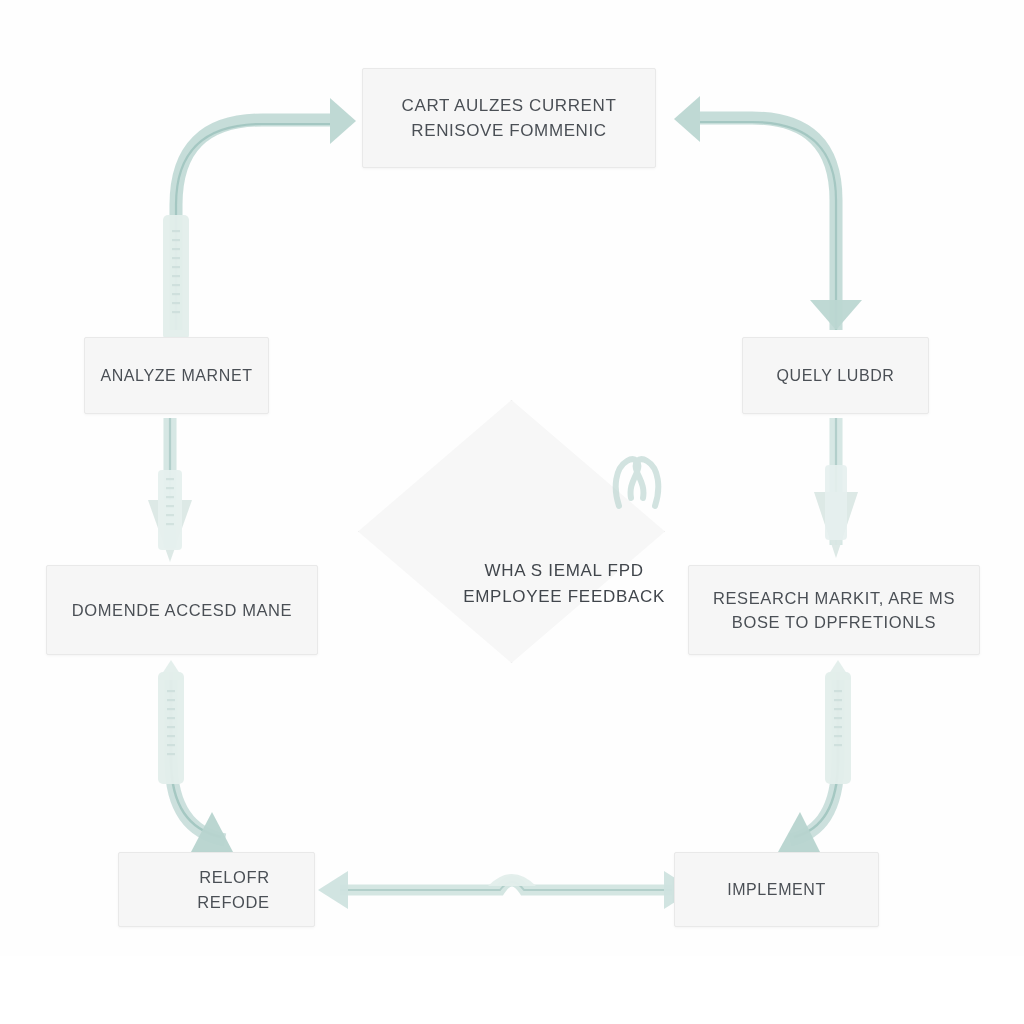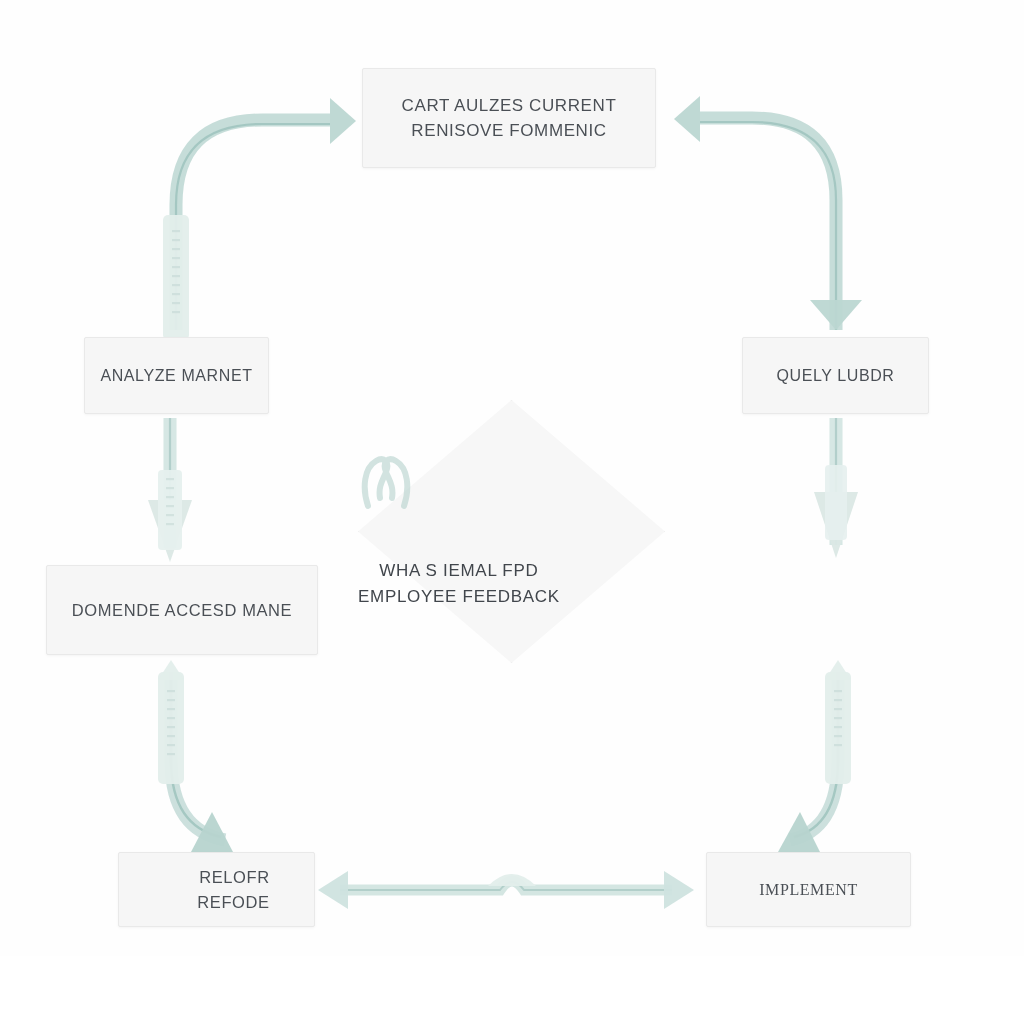--- a/index.html
+++ b/index.html
@@ -73,21 +73,21 @@
     inset: 0;
     background: #f7f7f7;
     border: 1px solid #ededed;
     clip-path: polygon(50% 0%, 100% 50%, 50% 100%, 0% 50%);
   }
   #node-decision .diamond-inner {
     position: absolute;
     inset: 0;
     display: flex;
     flex-direction: column;
-    align-items: flex-start;
+    align-items: flex-end;
     justify-content: center;
   }
   #node-decision .decision-icon {
     margin-bottom: 40px;
     opacity: 0.6;
   }
   #node-decision .label {
     color: #41464c;
     font-size: 17px;
     letter-spacing: 0.7px;
@@ -226,23 +226,27 @@
       </span>
       <span class="label">WHA S IEMAL FPD
 EMPLOYEE FEEDBACK</span>
     </div>
   </div>
 
   <div class="node" id="node-document" style="left:46px; top:565px; width:272px; height:90px;">
     <span class="label">DOMENDE ACCESD MANE</span>
   </div>
 
+  <div class="node" id="node-research" style="left:688px; top:565px; width:292px; height:90px;">
+    <span class="label">RESEARCH MARKIT, ARE MS
+BOSE TO DPFRETIONLS</span>
+  </div>
 
   <div class="node" id="node-review" style="left:118px; top:852px; width:197px; height:75px;">
     <span class="label">RELOFR
 REFODE</span>
   </div>
 
-  <div class="node" id="node-implement" style="left:706px; top:852px; width:205px; height:75px;font-family:Liberation Serif, serif;">
+  <div class="node" id="node-implement" style="left:674px; top:852px; width:205px; height:75px;">
     <span class="label">IMPLEMENT</span>
   </div>
 
 </div>
 
 </body></html>

